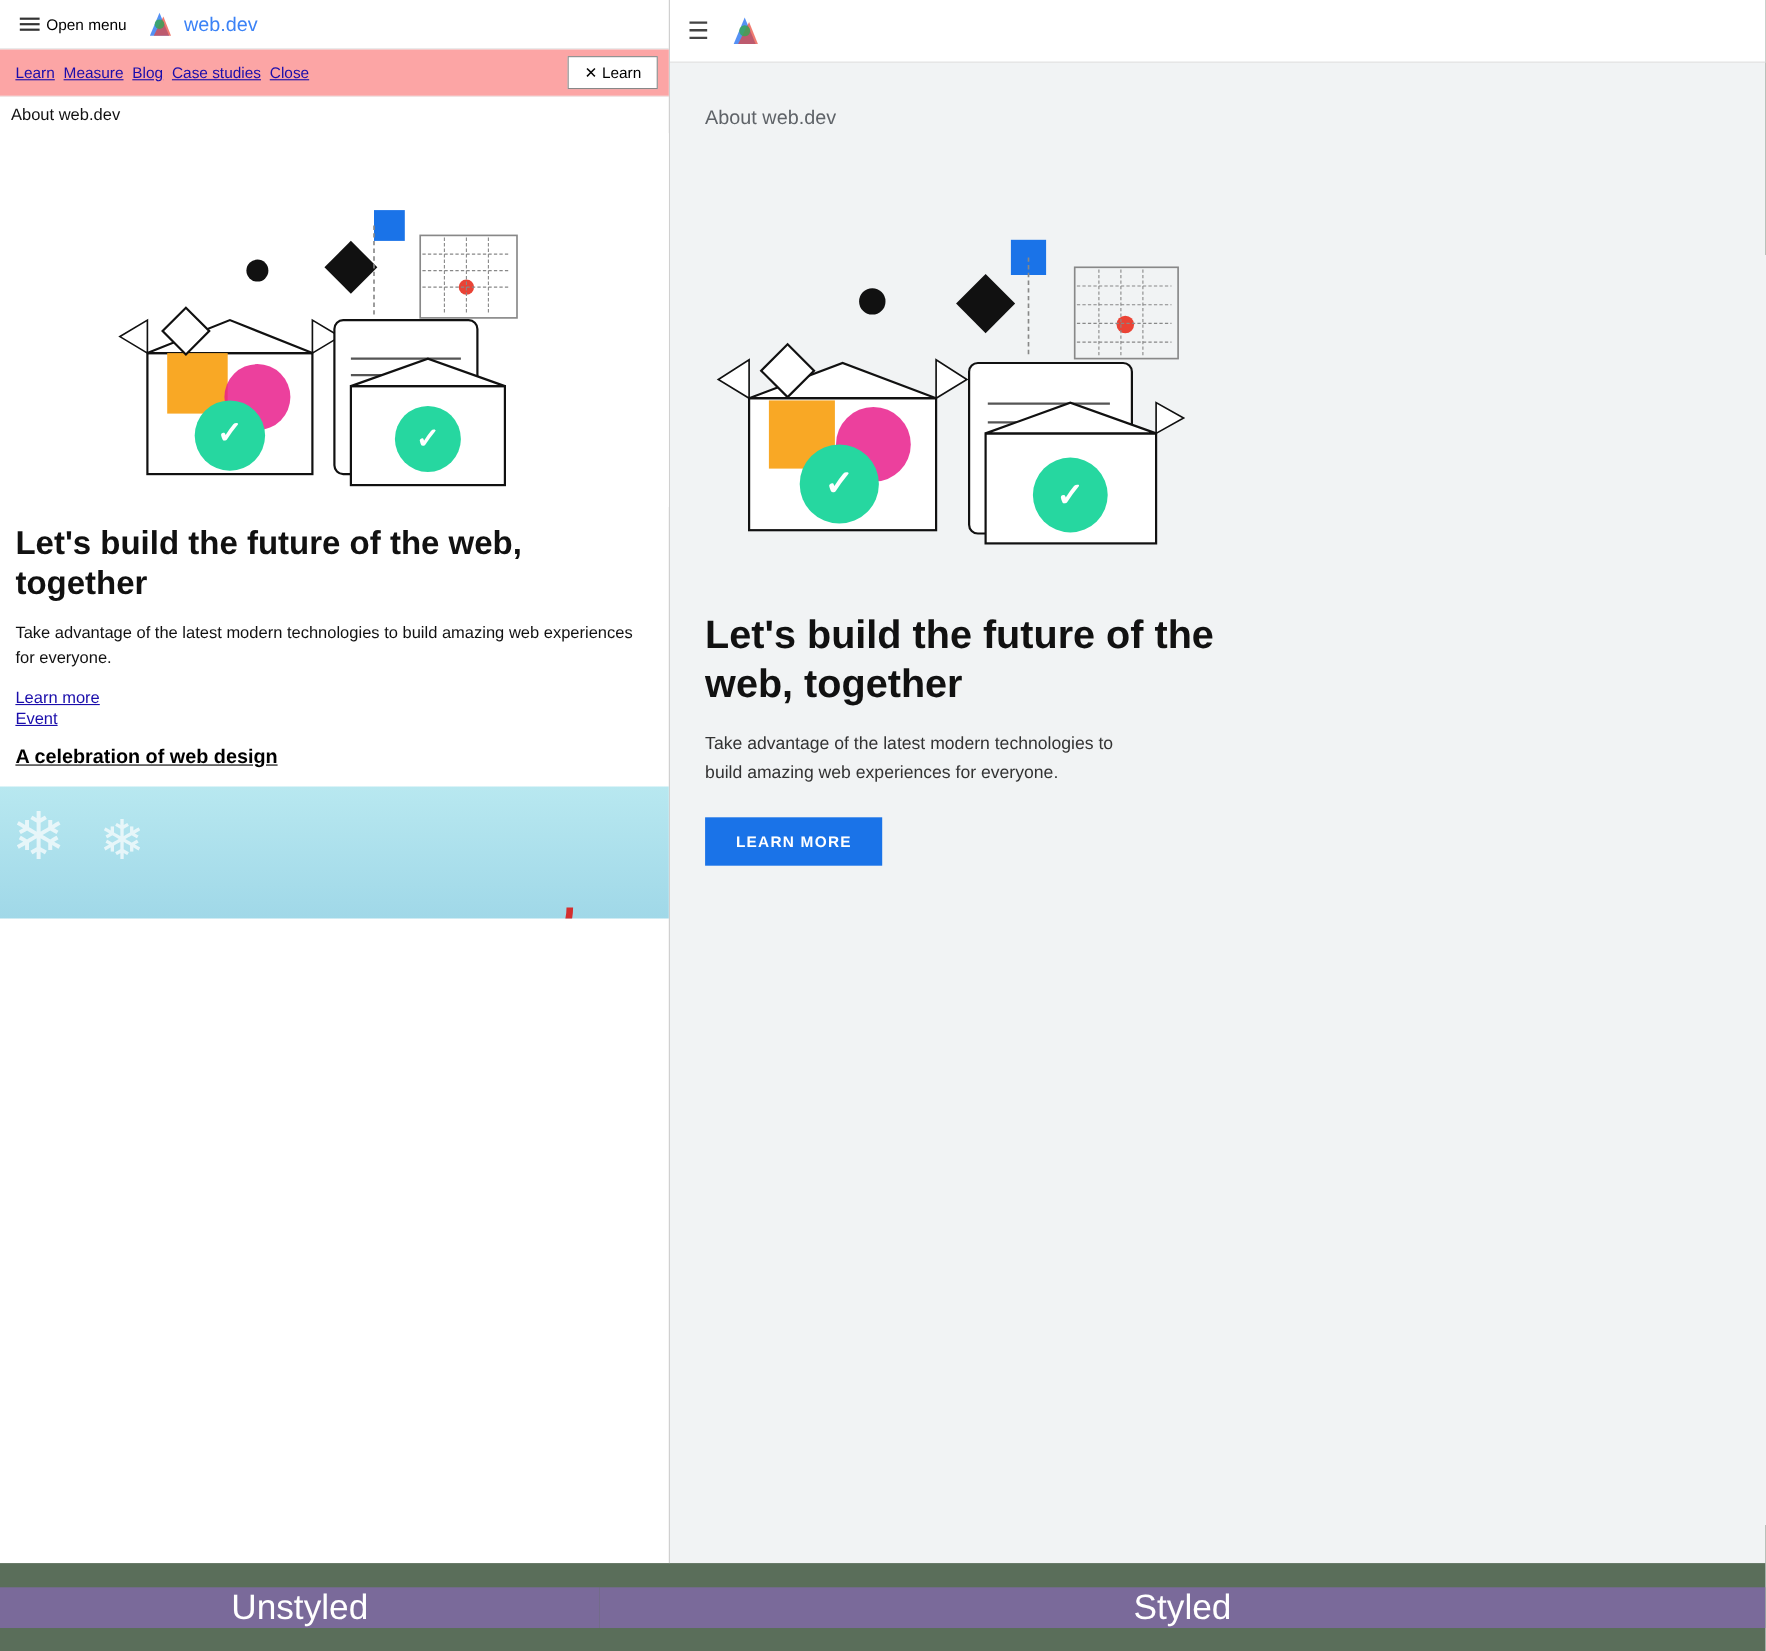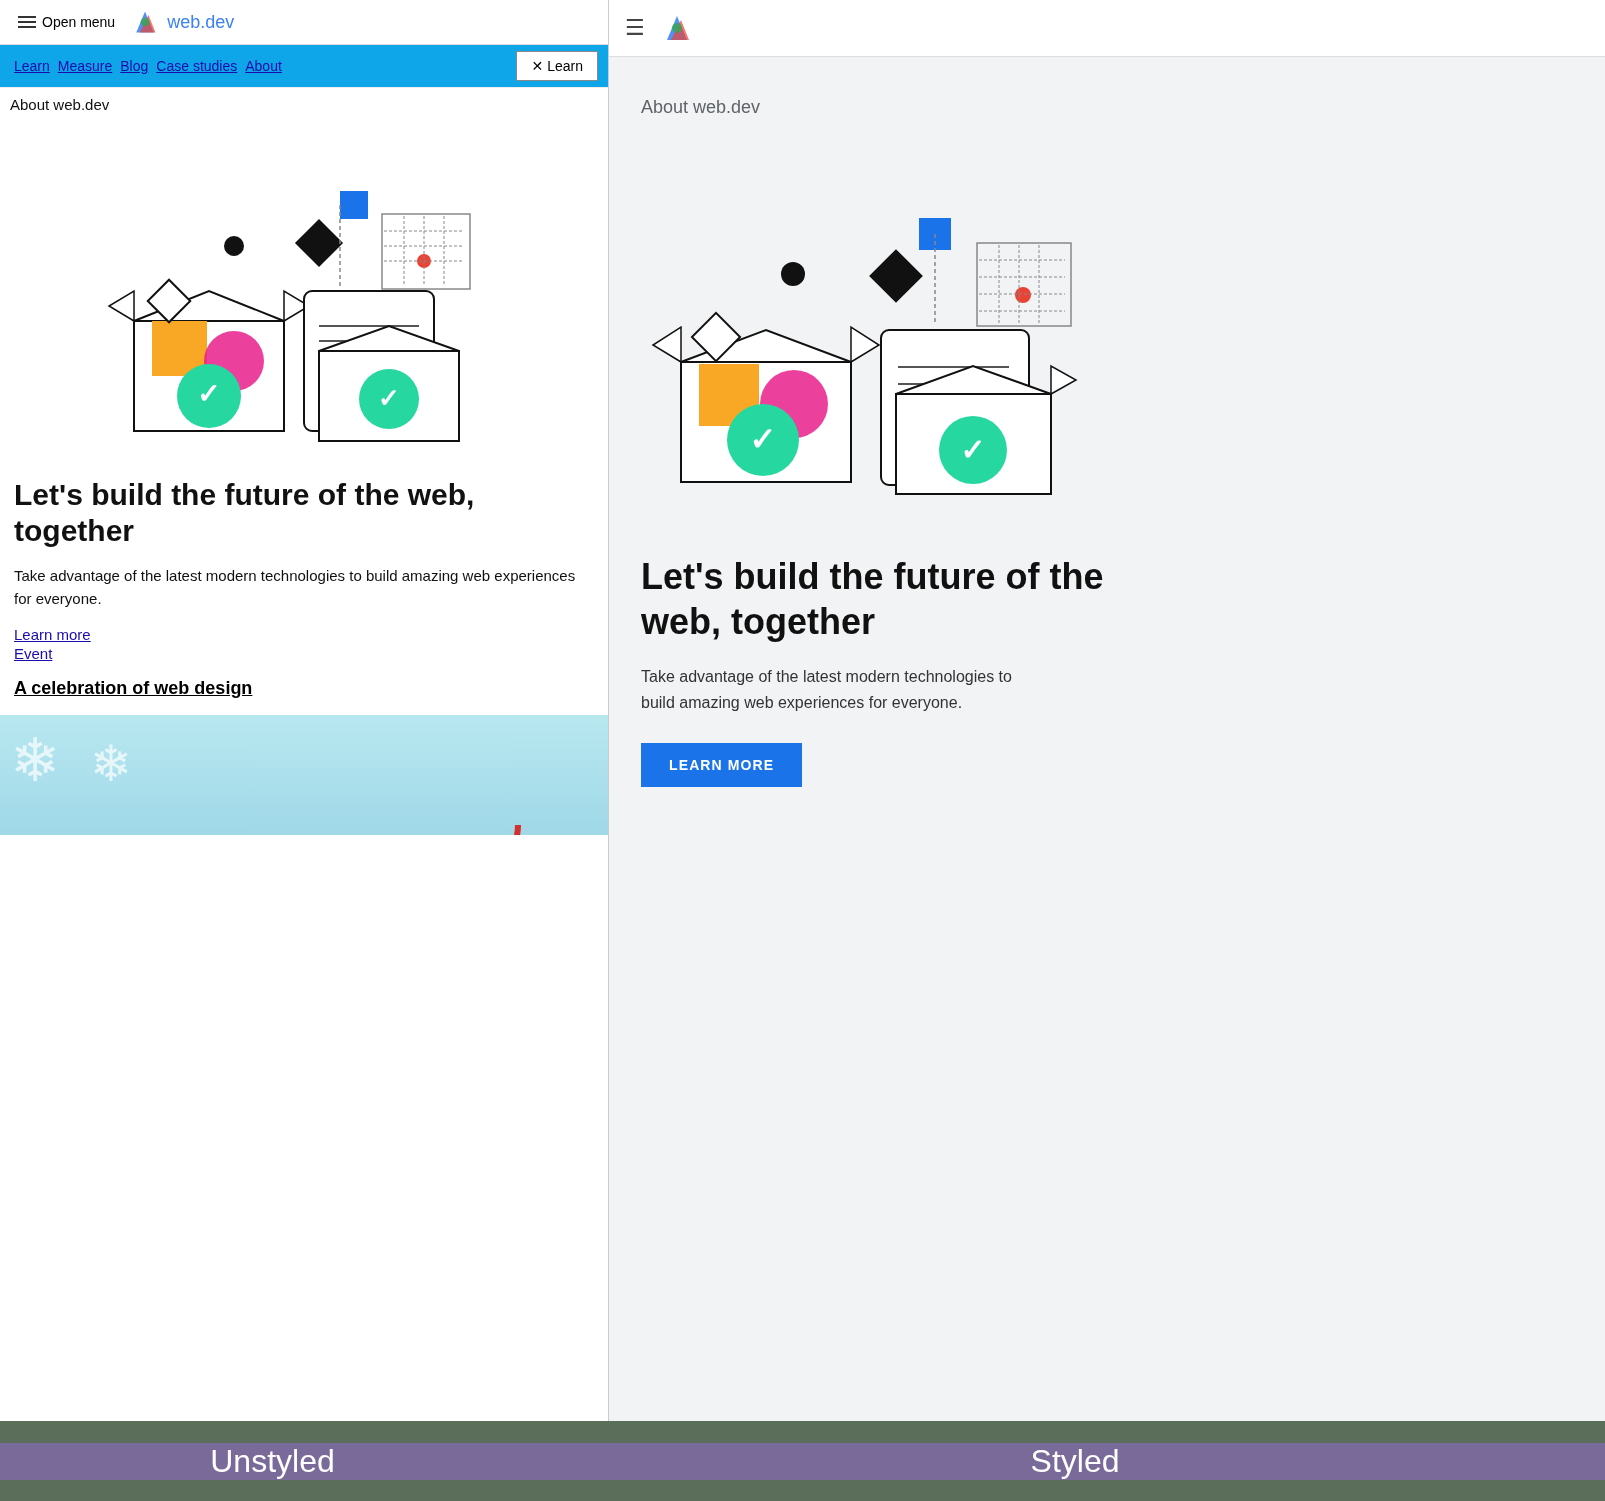--- a/index.html
+++ b/index.html
@@ -62,21 +62,21 @@
     .site-title-left {
       font-size: 18px;
       font-weight: normal;
       color: #3b82f6;
     }
 
     .nav-bar {
       display: flex;
       align-items: center;
       padding: 6px 10px;
-      background: #0ea5e9;
+      background: #fca5a5;
       border-bottom: 1px solid #eee;
       gap: 12px;
     }
 
     .nav-links {
       display: flex;
       gap: 0;
       flex: 1;
     }
 
@@ -297,21 +297,21 @@
       </svg>
       <span class="site-title-left">web.dev</span>
     </div>
 
     <div class="nav-bar">
       <div class="nav-links">
         <span class="nav-link">Learn</span>
         <span class="nav-link">Measure</span>
         <span class="nav-link">Blog</span>
         <span class="nav-link">Case studies</span>
-        <span class="nav-link">About</span>
+        <span class="nav-link">Close</span>
       </div>
       <button class="close-button">
         <span>✕</span>
         <span>Learn</span>
       </button>
     </div>
 
     <div class="about-text-left">About web.dev</div>
 
     <div class="illustration-left">

